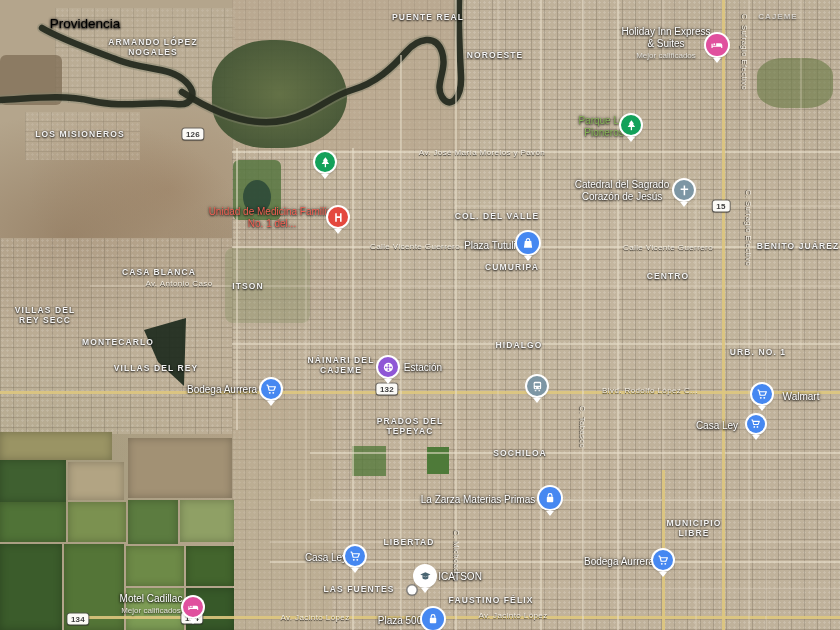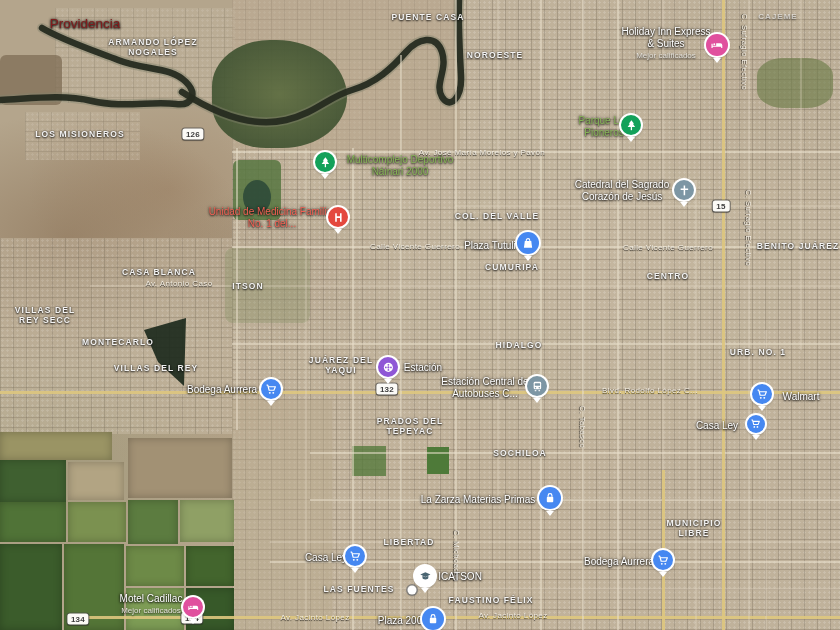--- a/index.html
+++ b/index.html
@@ -32,21 +32,21 @@
   .r.y{background:rgba(222,199,126,.9);}
   .rh.y{height:3px;} .rv.y{width:3px;}
   .water{position:absolute;left:0;top:0;pointer-events:none;}
   .rivb{fill:none;stroke:#82836c;stroke-width:10;opacity:.45;stroke-linecap:round;}
   .riv{fill:none;stroke:#262b20;stroke-width:6.5;opacity:.95;stroke-linecap:round;}
   
   .lbl{position:absolute;transform:translate(-50%,-50%);text-align:center;
        line-height:1.18;z-index:30;}
   .t-city{font-size:15px;font-weight:600;color:#fff;letter-spacing:.3px;
        text-shadow:0 0 4px rgba(0,0,0,.95),0 1px 2px rgba(0,0,0,.9);}
-  .t-town{font-size:13.5px;font-weight:500;color:#7f1d1d;
+  .t-town{font-size:13.5px;font-weight:500;color:#000000;
        text-shadow:0 0 3px rgba(0,0,0,.9),0 1px 2px rgba(0,0,0,.85);}
   .t-hood{font-size:8.5px;font-weight:700;color:rgba(255,255,255,.93);letter-spacing:1.1px;
        text-shadow:0 1px 2px rgba(0,0,0,.8),0 0 2px rgba(0,0,0,.6);}
   .t-hood-dim{font-size:8px;font-weight:700;color:rgba(255,255,255,.6);letter-spacing:1px;
        text-shadow:0 1px 2px rgba(0,0,0,.6);}
   .t-street{font-size:8px;color:#f5efe3;letter-spacing:.4px;
        text-shadow:0 1px 1px rgba(0,0,0,.8);white-space:nowrap;}
   .t-streetv{font-size:7.5px;color:#f5efe3;letter-spacing:.5px;writing-mode:vertical-rl;
        text-shadow:0 1px 1px rgba(0,0,0,.8);white-space:nowrap;}
   .t-poi{font-size:10px;font-weight:500;color:#fff;
@@ -141,70 +141,68 @@
   <div class="r rv" style="left:617px;top:0;height:630px;"></div>
   <div class="r rv f" style="left:662px;top:0;height:470px;"></div>
   <div class="r rv y" style="left:662px;top:470px;height:160px;"></div>
   <div class="r rv f" style="left:695px;top:180px;height:450px;"></div>
   <div class="r rv y" style="left:722px;top:0;height:630px;"></div>
   <div class="r rv f" style="left:748px;top:0;height:630px;"></div>
   <div class="r rv f" style="left:765px;top:330px;height:300px;"></div>
   <div class="r rv f" style="left:800px;top:0;height:350px;"></div>
 <div class="lbl t-town" style="left: 85px; top: 24px; white-space: nowrap;">Providencia</div>
     <div class="lbl t-hood" style="left: 153px; top: 47px; width: 100px;">ARMANDO LÓPEZ NOGALES</div>
-    <div class="lbl t-hood" style="left: 428px; top: 17px; white-space: nowrap;">PUENTE CASA</div>
+    <div class="lbl t-hood" style="left: 428px; top: 17px; white-space: nowrap;">PUENTE REAL</div>
     <div class="lbl t-hood" style="left: 495px; top: 55px; white-space: nowrap;">NOROESTE</div>
     <div class="lbl t-hood-dim" style="left: 778px; top: 17px; white-space: nowrap;">CAJEME</div>
     <div class="lbl t-poi" style="left: 666px; top: 43px; width: 92px;">Holiday Inn Express &amp; Suites<div class="sub">Mejor calificados</div></div>
     <div class="lbl t-hood" style="left: 80px; top: 134px; white-space: nowrap;">LOS MISIONEROS</div>
     <div class="lbl t-poi-green" style="left: 604px; top: 127px; width: 72px;">Parque Los Pioneros</div>
-    <div class="lbl t-poi-green" style="left: 400px; top: 166px; width: 124px;">Multicomplejo Deportivo Náinari 2000</div>
     <div class="lbl t-street" style="left: 482px; top: 153px; white-space: nowrap;">Av. José María Morelos y Pavón</div>
     <div class="lbl t-poi" style="left: 622px; top: 191px; width: 120px;">Catedral del Sagrado Corazón de Jesús</div>
     <div class="lbl t-poi-red" style="left: 272px; top: 218px; width: 135px;">Unidad de Medicina Familiar No. 1 del...</div>
     <div class="lbl t-hood" style="left: 497px; top: 216px; white-space: nowrap;">COL. DEL VALLE</div>
     <div class="lbl t-poi" style="left: 490px; top: 246px; white-space: nowrap;">Plaza Tutuli</div>
     <div class="lbl t-street" style="left: 415px; top: 247px; white-space: nowrap;">Calle Vicente Guerrero</div>
     <div class="lbl t-street" style="left: 668px; top: 248px; white-space: nowrap;">Calle Vicente Guerrero</div>
     <div class="lbl t-hood" style="left: 512px; top: 267px; white-space: nowrap;">CUMURIPA</div>
     <div class="lbl t-hood" style="left: 668px; top: 276px; white-space: nowrap;">CENTRO</div>
     <div class="lbl t-hood" style="left: 798px; top: 246px; white-space: nowrap;">BENITO JUÁREZ</div>
     <div class="lbl t-hood" style="left: 159px; top: 272px; white-space: nowrap;">CASA BLANCA</div>
     <div class="lbl t-street" style="left: 179px; top: 284px; white-space: nowrap;">Av. Antonio Caso</div>
     <div class="lbl t-hood" style="left: 248px; top: 286px; white-space: nowrap;">ITSON</div>
     <div class="lbl t-streetv" style="left: 744px; top: 52px; white-space: nowrap;">C. Sufragio Efectivo</div>
     <div class="lbl t-streetv" style="left: 748px; top: 228px; white-space: nowrap;">C. Sufragio Efectivo</div>
     <div class="lbl t-hood" style="left: 45px; top: 315px; width: 74px;">VILLAS DEL REY SECC</div>
     <div class="lbl t-hood" style="left: 118px; top: 342px; white-space: nowrap;">MONTECARLO</div>
     <div class="lbl t-hood" style="left: 156px; top: 368px; white-space: nowrap;">VILLAS DEL REY</div>
     <div class="lbl t-hood" style="left: 758px; top: 352px; white-space: nowrap;">URB. NO. 1</div>
     <div class="lbl t-hood" style="left: 519px; top: 345px; white-space: nowrap;">HIDALGO</div>
-    <div class="lbl t-hood" style="left: 341px; top: 365px; width: 70px;">JUÁREZ DEL YAQUI</div>
+    <div class="lbl t-hood" style="left: 341px; top: 365px; width: 70px;">NÁINARI DEL CAJEME</div>
     <div class="lbl t-poi" style="left: 423px; top: 368px; white-space: nowrap;">Estación</div>
-    <div class="lbl t-poi" style="left: 485px; top: 388px; width: 112px;">Estación Central de Autobuses C...</div>
     <div class="lbl t-street" style="left: 650px; top: 391px; white-space: nowrap;">Blvd. Rodolfo López C...</div>
     <div class="lbl t-poi" style="left: 801px; top: 397px; white-space: nowrap;">Walmart</div>
     <div class="lbl t-poi" style="left: 222px; top: 390px; white-space: nowrap;">Bodega Aurrera</div>
     <div class="lbl t-hood" style="left: 410px; top: 426px; width: 76px;">PRADOS DEL TEPEYAC</div>
     <div class="lbl t-poi" style="left: 717px; top: 426px; white-space: nowrap;">Casa Ley</div>
     <div class="lbl t-hood" style="left: 520px; top: 453px; white-space: nowrap;">SOCHILOA</div>
     <div class="lbl t-streetv" style="left: 582px; top: 427px; white-space: nowrap;">C. Tabasco</div>
     <div class="lbl t-streetv" style="left: 456px; top: 556px; white-space: nowrap;">C. Michoacán</div>
     <div class="lbl t-poi" style="left: 478px; top: 500px; white-space: nowrap;">La Zarza Materias Primas</div>
     <div class="lbl t-hood" style="left: 694px; top: 528px; width: 72px;">MUNICIPIO LIBRE</div>
     <div class="lbl t-hood" style="left: 409px; top: 542px; white-space: nowrap;">LIBERTAD</div>
     <div class="lbl t-poi" style="left: 326px; top: 558px; white-space: nowrap;">Casa Ley</div>
     <div class="lbl t-poi" style="left: 619px; top: 562px; white-space: nowrap;">Bodega Aurrera</div>
     <div class="lbl t-poi" style="left: 460px; top: 577px; white-space: nowrap;">ICATSON</div>
     <div class="lbl t-hood" style="left: 359px; top: 589px; white-space: nowrap;">LAS FUENTES</div>
     <div class="lbl t-hood" style="left: 491px; top: 600px; white-space: nowrap;">FAUSTINO FÉLIX</div>
     <div class="lbl t-poi" style="left: 151px; top: 604px; white-space: nowrap;">Motel Cadillac<div class="sub">Mejor calificados</div></div>
     <div class="lbl t-street" style="left: 315px; top: 618px; white-space: nowrap;">Av. Jacinto López</div>
     <div class="lbl t-street" style="left: 513px; top: 616px; white-space: nowrap;">Av. Jacinto López</div>
-    <div class="lbl t-poi" style="left: 400px; top: 621px; white-space: nowrap;">Plaza 200</div>
+    <div class="lbl t-poi" style="left: 400px; top: 621px; white-space: nowrap;">Plaza 500</div>
     <div class="pin" style="left: 717px; top: 45px; width: 22px; height: 22px; background: rgb(224, 80, 158);">
       <svg viewBox="0 0 24 24">
         <path d="M2.5 17v-7h2v3h6V9h7a3.5 3.5 0 0 1 3.5 3.5V17h-2v-2H4.5v2z" fill="#fff"></path>
         <circle cx="7.3" cy="10.6" r="1.6" fill="#fff"></circle>
       </svg>
     </div>
     <div class="pin" style="left: 631px; top: 125px; width: 20px; height: 20px; background: rgb(19, 161, 90);">
       <svg viewBox="0 0 24 24">
         <path d="M12 2.5L7 9h2.2L5 15h14l-4.2-6H17z" fill="#fff"></path>
         <rect x="10.8" y="15" width="2.4" height="6" fill="#fff"></rect>

